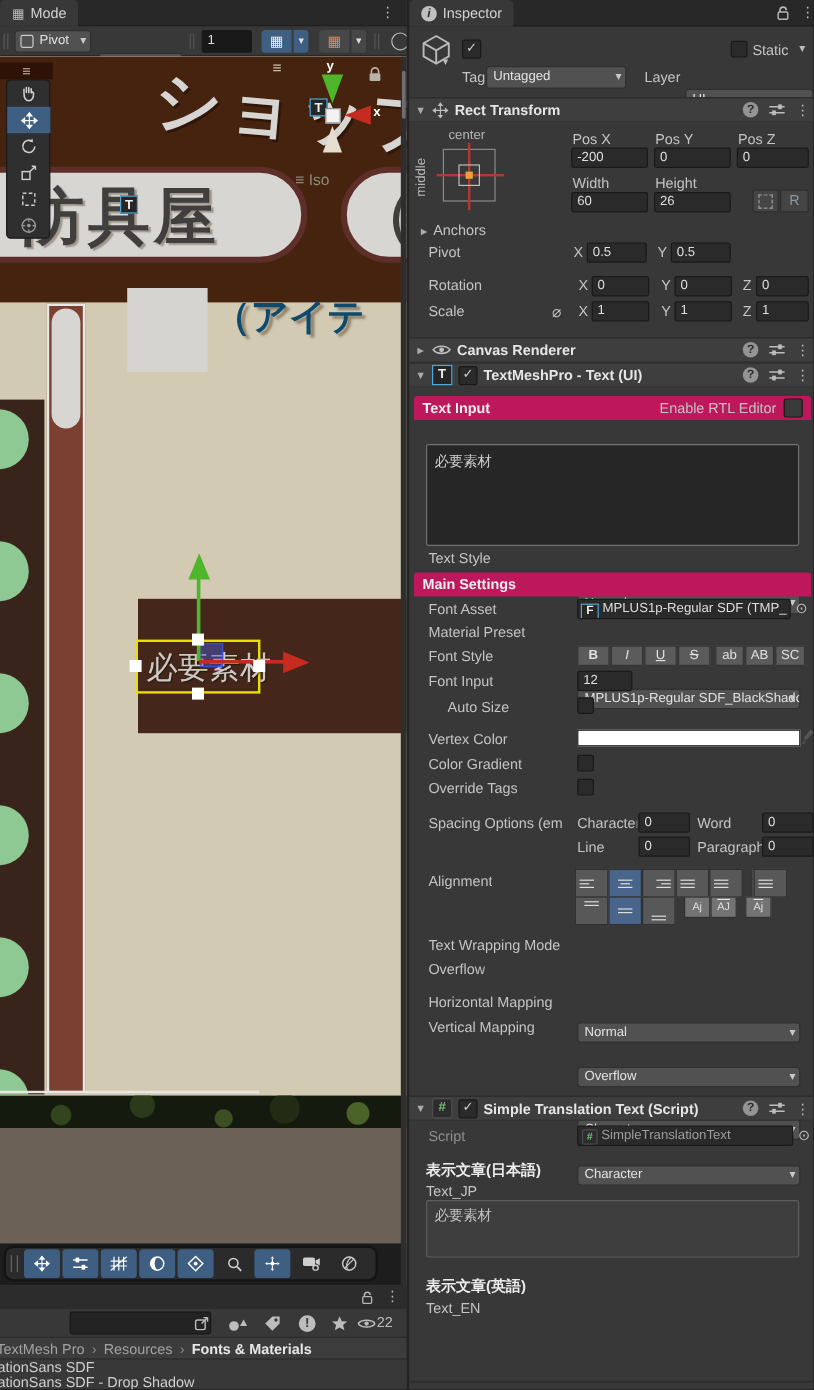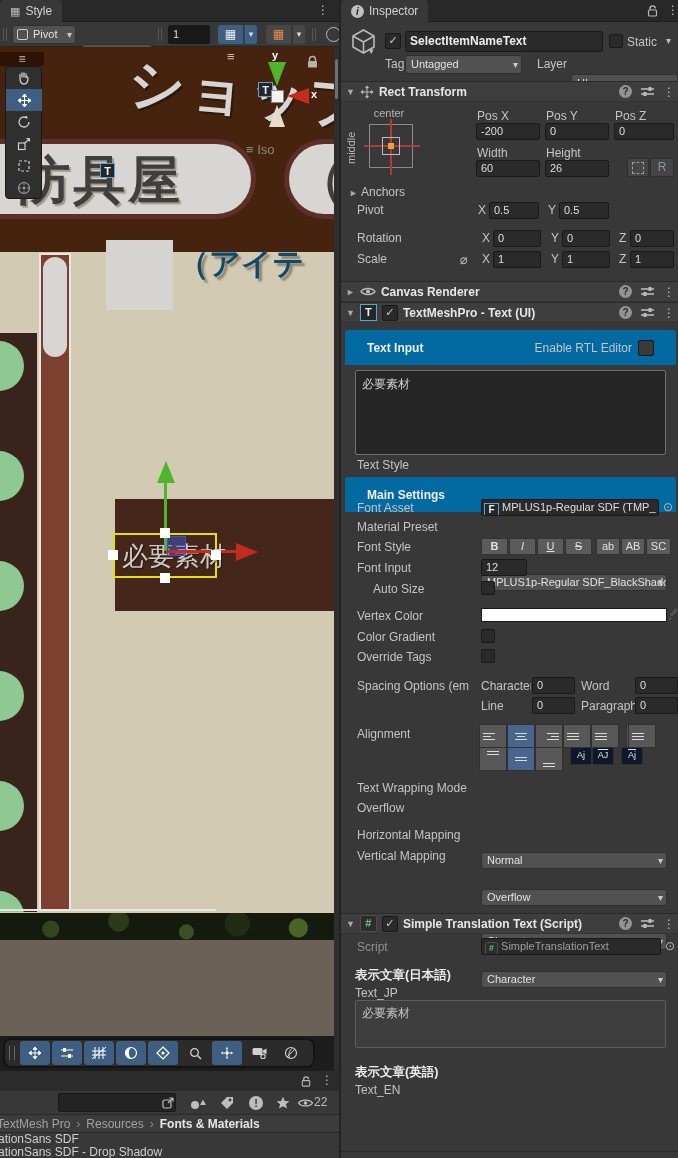--- a/index.html
+++ b/index.html
@@ -18,22 +18,22 @@
   .chk{width:14px;height:14px;background:#2a2a2a;border:1px solid #191919;border-radius:2px;}
   .chk.on::after{content:"✓";display:block;color:#ccc;font-size:11px;line-height:13px;text-align:center;}
   .chead{left:0;width:339px;height:21px;background:#3e3e3e;border-top:1px solid #2a2a2a;border-bottom:1px solid #343434;
          display:flex;align-items:center;gap:5px;padding:0 5px;}
   .chead b{color:#e6e6e6;font-size:12px;}
   .hicons{margin-left:auto;display:flex;gap:9px;align-items:center;}
   .qhelp{width:13px;height:13px;border-radius:50%;background:#949494;color:#2a2a2a;font-size:10px;font-weight:bold;
          text-align:center;line-height:13px;}
   .kebab{color:#bdbdbd;font-size:12px;line-height:12px;}
   .fold{color:#aaa;font-size:9px;}
-  .sub{left:4px;width:331px;height:35px;background:#0369a1;border-radius:3px 3px 0 0;display:flex;align-items:center;
-       padding:0 22px;color:#eee;font-weight:bold;}
+  .sub{left:4px;width:331px;height:20px;background:#be185d;border-radius:3px 3px 0 0;display:flex;align-items:center;
+       padding:0 7px;color:#eee;font-weight:bold;}
   .lbl{color:#c4c4c4;font-size:12px;white-space:nowrap;overflow:hidden;}
   .dim{color:#8f8f8f;}
   .ticon{width:15px;height:15px;border:1px solid #4fa8d8;background:#262626;color:#eee;font-weight:bold;font-size:11px;
          text-align:center;line-height:14px;}
   .ticon::after{content:"T";}
   .ficon{width:13px;height:13px;border:1px solid #4fa8d8;background:#262626;color:#eee;font-weight:bold;font-size:10px;
          text-align:center;line-height:12px;display:inline-block;}
   .ficon::after{content:"F";}
   .scripticon{width:15px;height:15px;background:#2c2c2c;border:1px solid #4d4d4d;border-radius:2px;color:#6fbf6f;
               font-weight:bold;font-size:11px;text-align:center;line-height:14px;}
@@ -44,42 +44,42 @@
   .albtn{width:20px;height:16px;background:#585858;border:1px solid #303030;display:inline-flex;flex-direction:column;
          gap:2px;padding:3px;justify-content:center;}
   .albtn.on{background:#49658c;}
   .albtn i{display:block;height:1px;background:#dcdcdc;}
   .h-left{align-items:flex-start}.h-ctr{align-items:center}.h-right{align-items:flex-end}
   .h-left i:nth-child(odd),.h-ctr i:nth-child(odd),.h-right i:nth-child(odd){width:12px}
   .h-left i:nth-child(even),.h-ctr i:nth-child(even),.h-right i:nth-child(even){width:8px}
   .h-just i{width:12px}
   .v-top{justify-content:flex-start}.v-mid{justify-content:center}.v-bot{justify-content:flex-end}
   .v-top i,.v-mid i,.v-bot i{width:12px;align-self:center;}
-  .glyphbtn{width:20px;height:16px;background:#0f172a;border:1px solid #303030;color:#e2e2e2;font-size:9px;
+  .glyphbtn{width:20px;height:16px;background:#737373;border:1px solid #303030;color:#e2e2e2;font-size:9px;
             text-align:center;line-height:14px;}
   .ovl{text-decoration:overline;}
   
   .tri{width:0;height:0;position:absolute;}
   .toolbtn{width:36px;height:22px;display:flex;align-items:center;justify-content:center;}
   .obtn{width:30px;height:24px;border-radius:3px;display:flex;align-items:center;justify-content:center;}
   .blue{background:#3e5f82;}
   .gray{background:#474747;}
   svg{display:block;}
 </style>
 </head>
 <body>
 
 <div id="app">
 
   <div class="abs" style="left:0;top:0;width:339px;height:1158px;overflow:hidden;">
 
     <div class="abs tabstrip" style="left:0;top:0;width:339px;height:22px;">
       <div class="tab abs" style="left:0;top:0;">
         <span style="font-size:11px;color:#bbb;">▦</span>
-        <span>Style</span>
+        <span>Mode</span>
       </div>
       <span class="abs kebab" style="left:317px;top:4px;">⋮</span>
     </div>
 
     <div class="abs" style="left:0;top:22px;width:339px;height:25px;background:#383838;border-bottom:1px solid #242424;">
       <span class="abs" style="left:3px;top:6px;width:4px;height:13px;border-left:1px solid #5a5a5a;border-right:1px solid #5a5a5a;"></span>
       <div class="abs dd" style="left:12px;top:3px;width:64px;height:19px;line-height:17px;padding-left:20px;">
         <span class="abs" style="left:4px;top:3px;width:11px;height:11px;border:1px solid #ccc;border-radius:2px;"></span>
         <span>Pivot</span>
       </div>
@@ -338,21 +338,20 @@
           <rect x="2.5" y="6" width="8" height="6" rx="1" fill="none" stroke="#b5b5b5" stroke-width="1.2"></rect>
         </svg>
       <span class="abs kebab" style="left:326px;top:4px;">⋮</span>
     </div>
 
     <svg class="abs" style="left:9px;top:28px;" width="27" height="27" viewBox="0 0 27 27">
         <path d="M13.5 2 L24 8 V19 L13.5 25 L3 19 V8 Z M3 8 L13.5 14 L24 8 M13.5 14 V25" fill="none" stroke="#b9b9b9" stroke-width="1.6"></path>
       </svg>
     <span class="abs" style="left:28px;top:46px;font-size:9px;color:#bbb;">▾</span>
     <div class="abs chk on" style="left:44px;top:33px;width:16px;height:16px;"></div>
-    <div class="abs inp" style="left:64px;top:31px;width:198px;height:21px;line-height:19px;font-weight:bold;color:#ececec;font-size:12px;border-radius:3px;">SelectItemNameText</div>
     <div class="abs chk" style="left:268px;top:34px;"></div>
     <span class="abs lbl" style="left:286px;top:35px;">Static</span>
     <span class="abs" style="left:325px;top:35px;font-size:10px;color:#bbb;">▾</span>
     <span class="abs lbl" style="left:44px;top:57px;">Tag</span>
     <div class="abs dd" style="left:64px;top:55px;width:117px;height:19px;line-height:17px;">Untagged</div>
     <span class="abs lbl" style="left:196px;top:57px;">Layer</span>
     <div class="abs dd" style="left:230px;top:55px;width:107px;height:19px;line-height:17px;">UI</div>
 
     <div class="abs chead" style="top:81px;">
       <span class="fold">▼</span>

